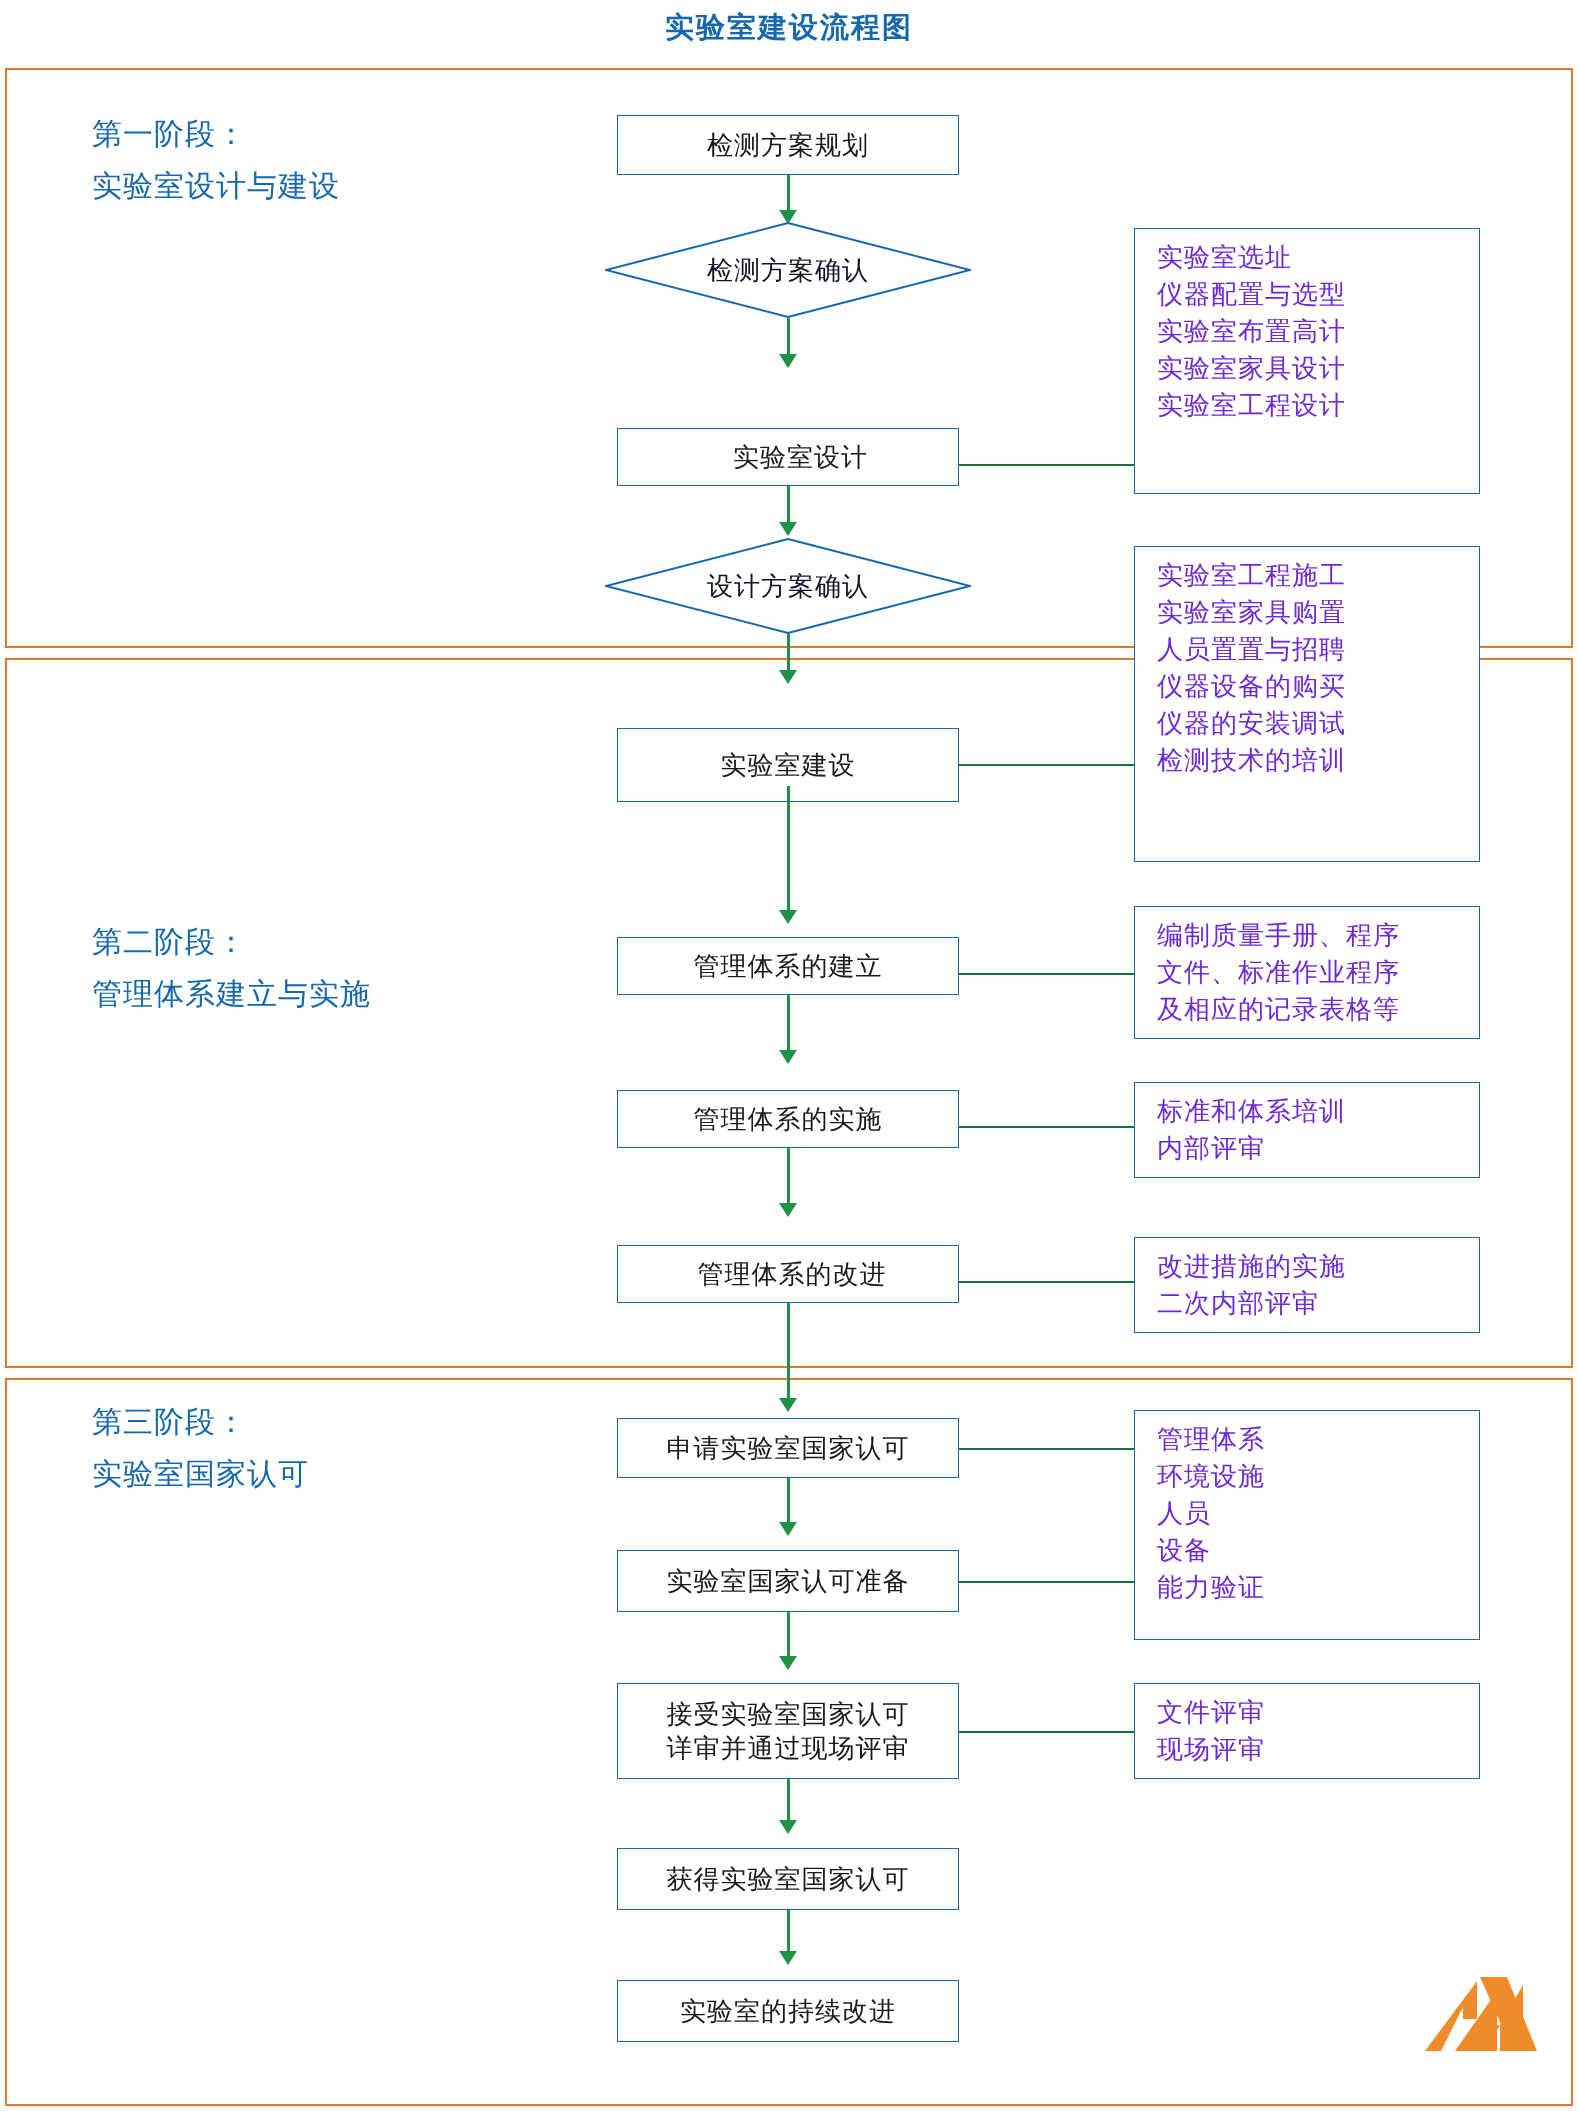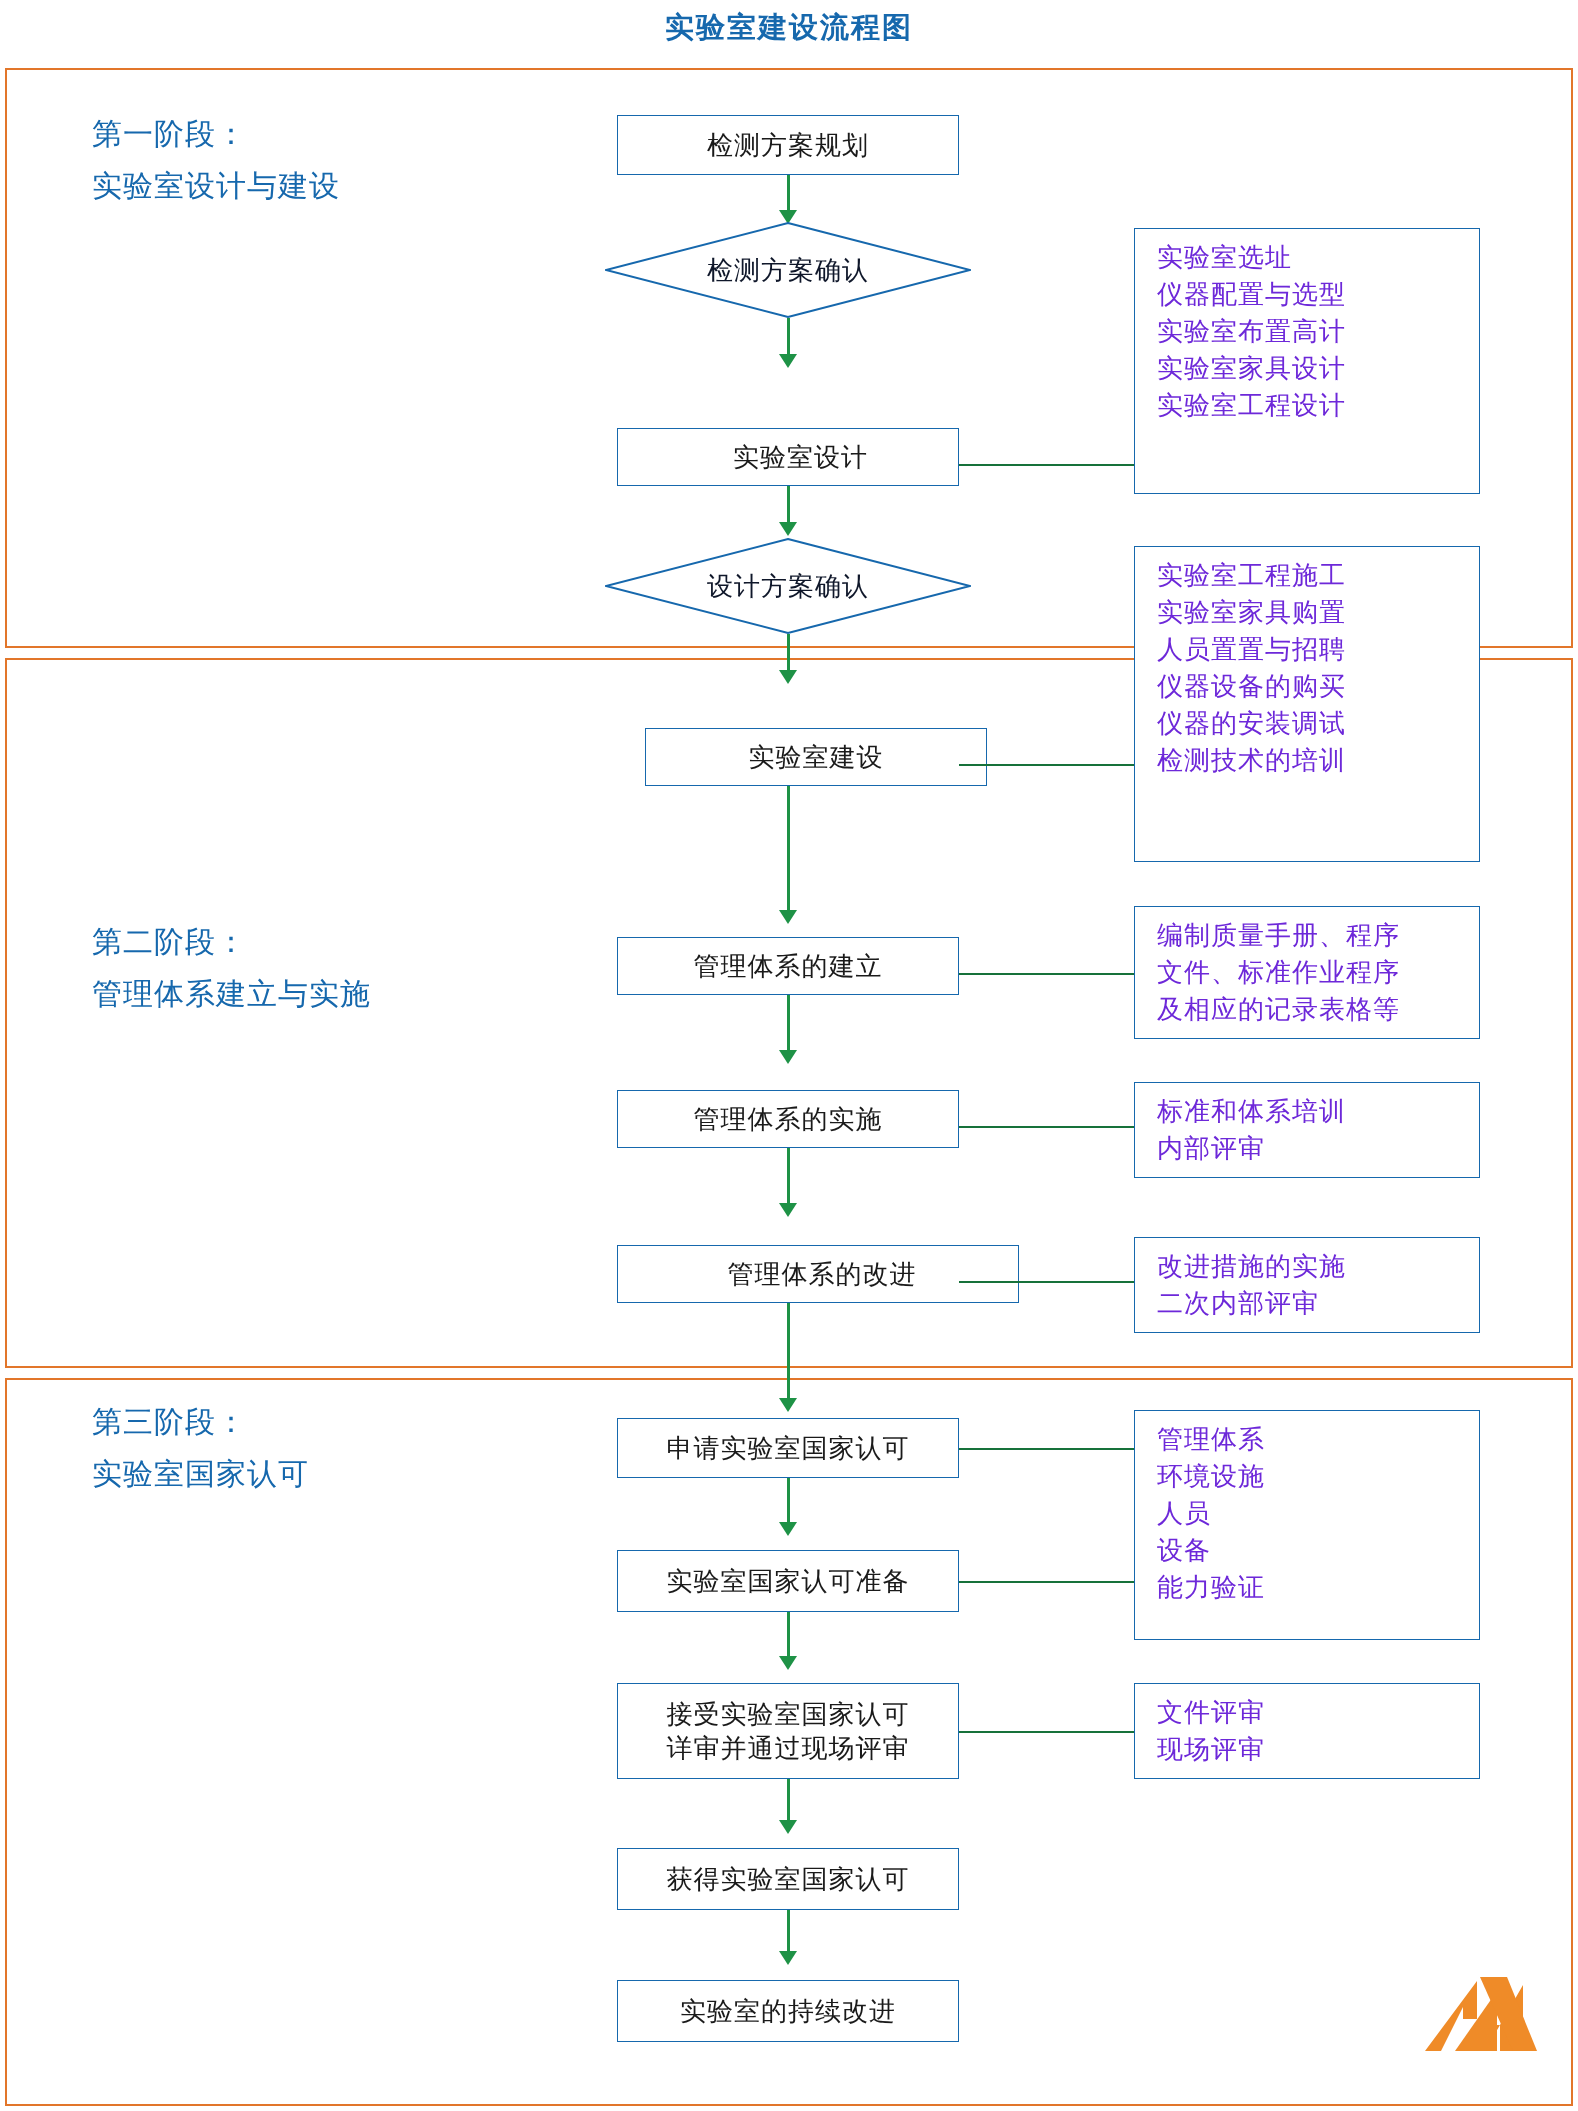--- a/index.html
+++ b/index.html
@@ -153,21 +153,21 @@
   <div class="diamond-wrap" style="left:605px;top:538px;width:366px;height:96px;">
     <svg width="366" height="96" viewBox="0 0 366 96">
       <polygon points="183,1 365,48 183,95 1,48" fill="#ffffff" stroke="#1668ad" stroke-width="2"></polygon>
     </svg>
     <div class="diamond-text">设计方案确认</div>
   </div>
 
   <div class="vline" style="left:787px;top:634px;height:44px;"></div>
   <div class="arrowhead" style="left:779px;top:670px;"></div>
 
-  <div class="node" style="left:645px;top:728px;width:342px;height:58px;">实验室建设</div>
+  <div class="node" style="left:617px;top:728px;width:342px;height:74px;">实验室建设</div>
 
   <div class="hline" style="left:959px;top:764px;width:175px;"></div>
 
   <div class="detail-box" style="left:1134px;top:546px;width:346px;height:316px;">
     <div>实验室工程施工</div>
     <div>实验室家具购置</div>
     <div>人员置置与招聘</div>
     <div>仪器设备的购买</div>
     <div>仪器的安装调试</div>
     <div>检测技术的培训</div>
@@ -192,21 +192,21 @@
   <div class="hline" style="left:959px;top:1126px;width:175px;"></div>
 
   <div class="detail-box" style="left:1134px;top:1082px;width:346px;height:96px;">
     <div>标准和体系培训</div>
     <div>内部评审</div>
   </div>
 
   <div class="vline" style="left:787px;top:1148px;height:62px;"></div>
   <div class="arrowhead" style="left:779px;top:1203px;"></div>
 
-  <div class="node" style="left:617px;top:1245px;width:402px;height:58px;padding-left:8px;">管理体系的改进</div>
+  <div class="node" style="left:617px;top:1245px;width:342px;height:58px;padding-left:8px;">管理体系的改进</div>
   <div class="hline" style="left:959px;top:1281px;width:175px;"></div>
 
   <div class="detail-box" style="left:1134px;top:1237px;width:346px;height:96px;">
     <div>改进措施的实施</div>
     <div>二次内部评审</div>
   </div>
 
   <div class="vline" style="left:787px;top:1303px;height:103px;"></div>
   <div class="arrowhead" style="left:779px;top:1398px;"></div>
 

